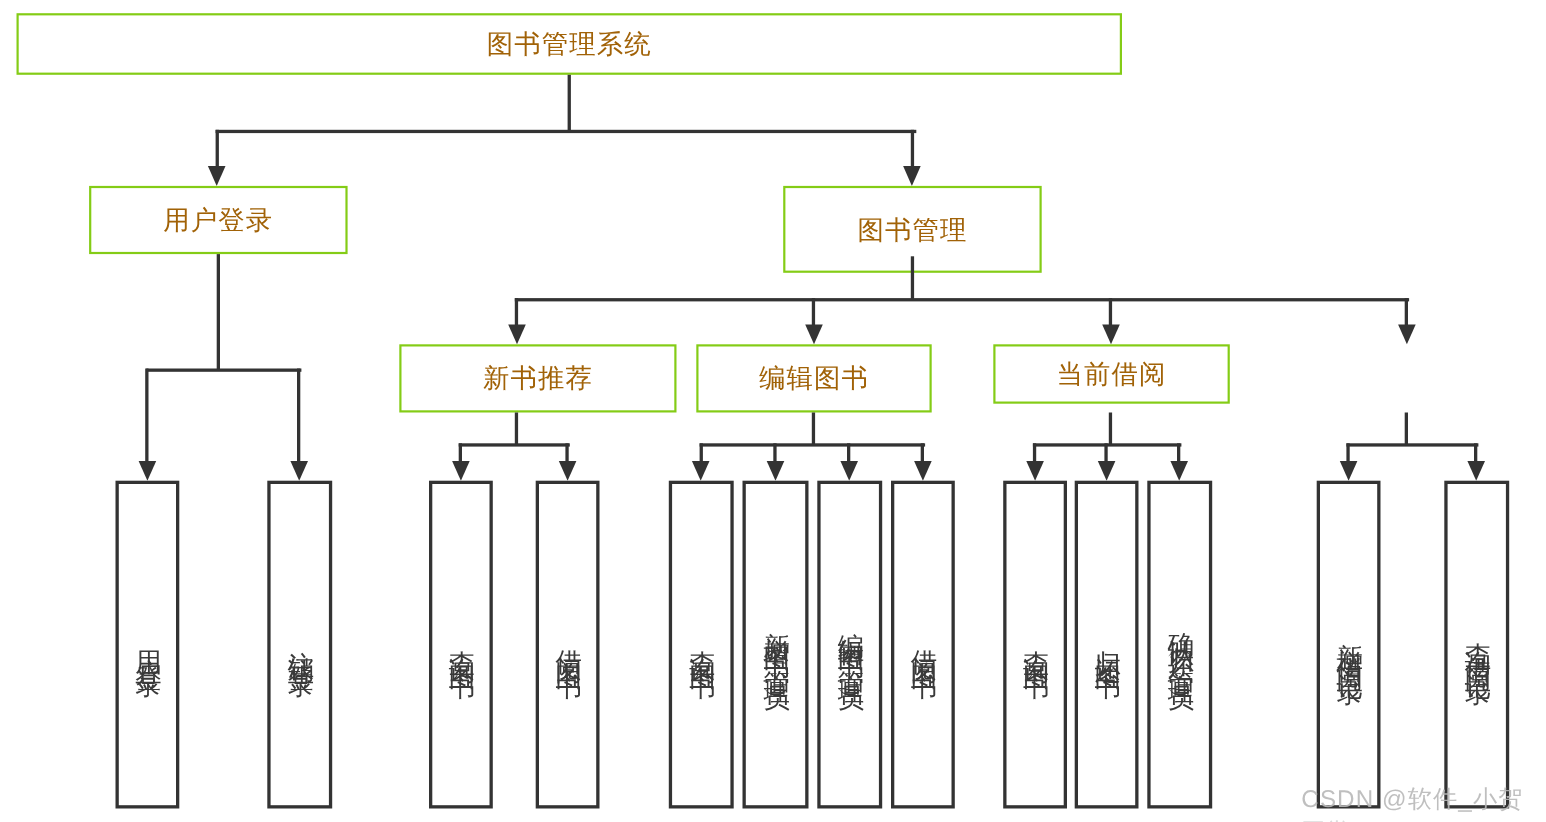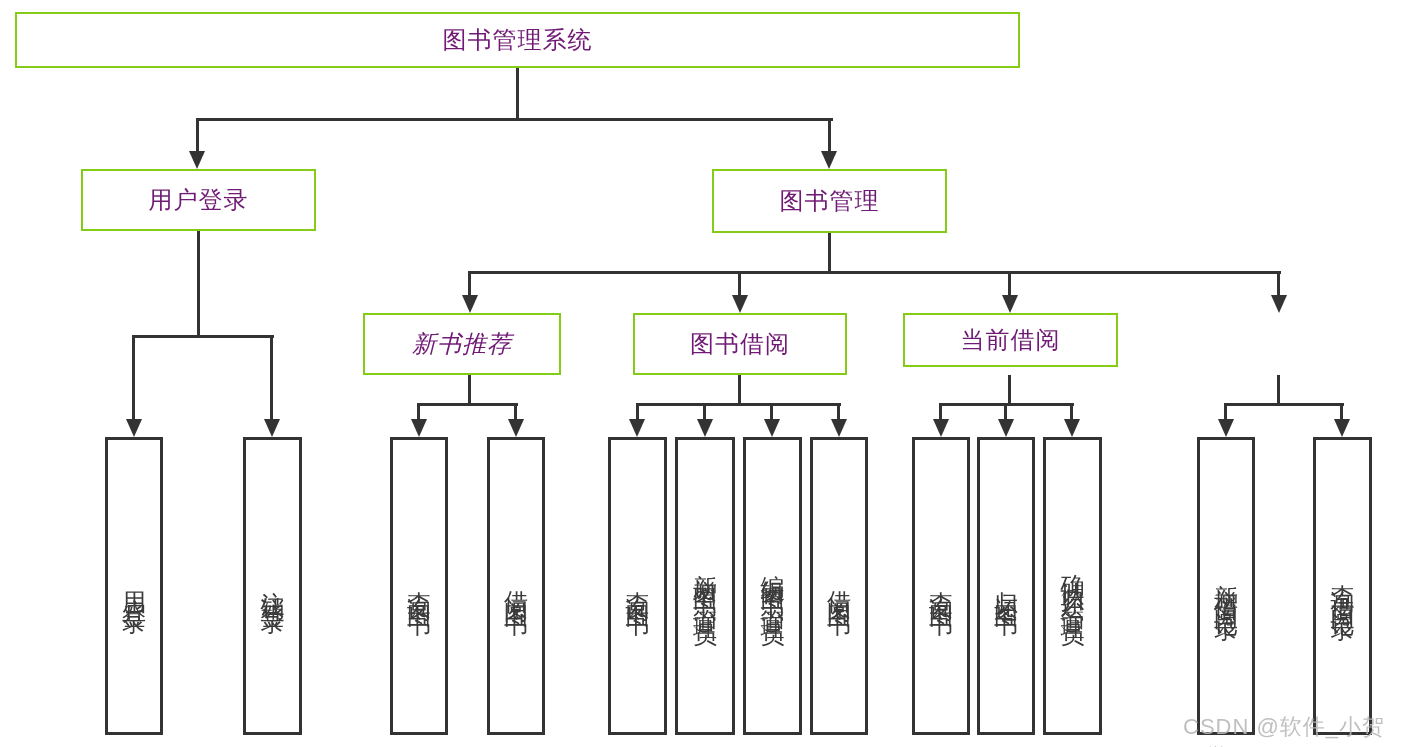--- a/index.html
+++ b/index.html
@@ -9,21 +9,21 @@
     background:#ffffff;
     font-family:"Liberation Sans","DejaVu Sans",sans-serif;
     overflow:hidden;
   }
   .box {
     position:absolute;
     box-sizing:border-box;
     background:#ffffff;
     border:2px solid #84cc16;
     display:flex; align-items:center; justify-content:center;
-    color:#701a75;
+    color:#a16207;
     font-size:24px;
     letter-spacing:1px;
     white-space:nowrap;
     text-align:center;
   }
   .box.root { border-width:2px; }
   .leaf {
     position:absolute;
     box-sizing:border-box;
     background:#ffffff;
@@ -68,21 +68,21 @@
   <div class="ln" style="left:516px; top:68px; width:3px; height:52px;"></div>
   <div class="ln" style="left:196px; top:118px; width:637px; height:3px;"></div>
   <div class="ln" style="left:196px; top:118px; width:3px; height:35px;"></div>
   <div class="ah" style="left:189px; top:151px;"></div>
   <div class="ln" style="left:828px; top:118px; width:3px; height:35px;"></div>
   <div class="ah" style="left:821px; top:151px;"></div>
 
   <div class="box" style="left:81px; top:169px; width:235px; height:62px;">
     <span>用户登录</span>
   </div>
-  <div class="box" style="left:712px; top:169px; width:235px; height:64px;">
+  <div class="box" style="left:712px; top:169px; width:235px; height:79px;">
     <span>图书管理</span>
   </div>
 
   <div class="ln" style="left:197px; top:231px; width:3px; height:106px;"></div>
   <div class="ln" style="left:133px; top:335px; width:141px; height:3px;"></div>
   <div class="ln" style="left:132px; top:335px; width:3px; height:86px;"></div>
   <div class="ah" style="left:126px; top:419px;"></div>
   <div class="ln" style="left:270px; top:335px; width:3px; height:86px;"></div>
   <div class="ah" style="left:264px; top:419px;"></div>
 
@@ -90,25 +90,25 @@
   <div class="ln" style="left:468px; top:271px; width:813px; height:3px;"></div>
   <div class="ln" style="left:468px; top:271px; width:3px; height:26px;"></div>
   <div class="ah" style="left:462px; top:295px;"></div>
   <div class="ln" style="left:738px; top:271px; width:3px; height:26px;"></div>
   <div class="ah" style="left:732px; top:295px;"></div>
   <div class="ln" style="left:1008px; top:271px; width:3px; height:26px;"></div>
   <div class="ah" style="left:1002px; top:295px;"></div>
   <div class="ln" style="left:1277px; top:271px; width:3px; height:26px;"></div>
   <div class="ah" style="left:1271px; top:295px;"></div>
 
-  <div class="box" style="left:363px; top:313px; width:198px; height:62px;font-style:italic;">
+  <div class="box" style="left:363px; top:313px; width:252px; height:62px;">
     <span>新书推荐</span>
   </div>
   <div class="box" style="left:633px; top:313px; width:214px; height:62px;">
-    <span>图书借阅</span>
+    <span>编辑图书</span>
   </div>
   <div class="box" style="left:903px; top:313px; width:215px; height:54px;">
     <span>当前借阅</span>
   </div>
 
   <div class="ln" style="left:468px; top:375px; width:3px; height:30px;"></div>
   <div class="ln" style="left:417px; top:403px; width:101px; height:3px;"></div>
   <div class="ln" style="left:417px; top:403px; width:3px; height:18px;"></div>
   <div class="ah" style="left:411px; top:419px;"></div>
   <div class="ln" style="left:514px; top:403px; width:3px; height:18px;"></div>

